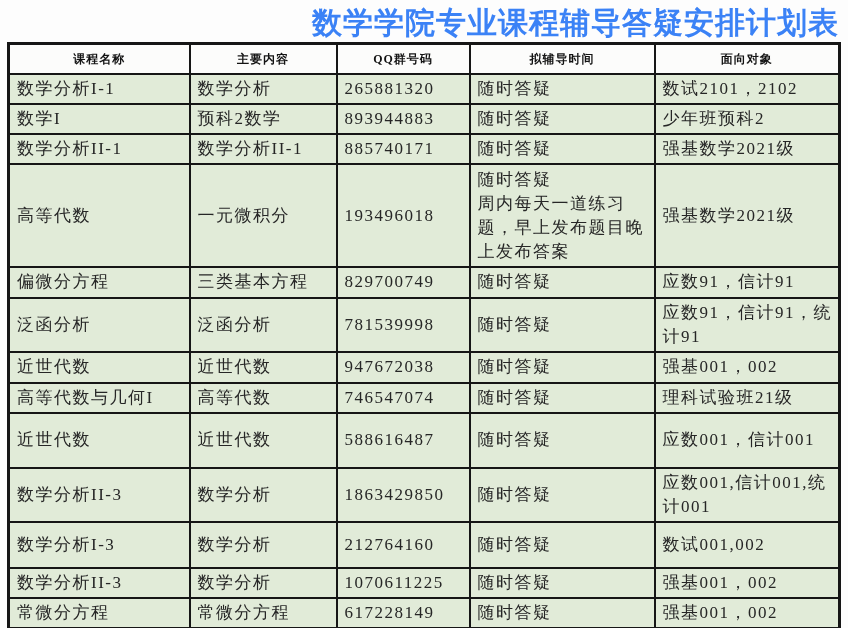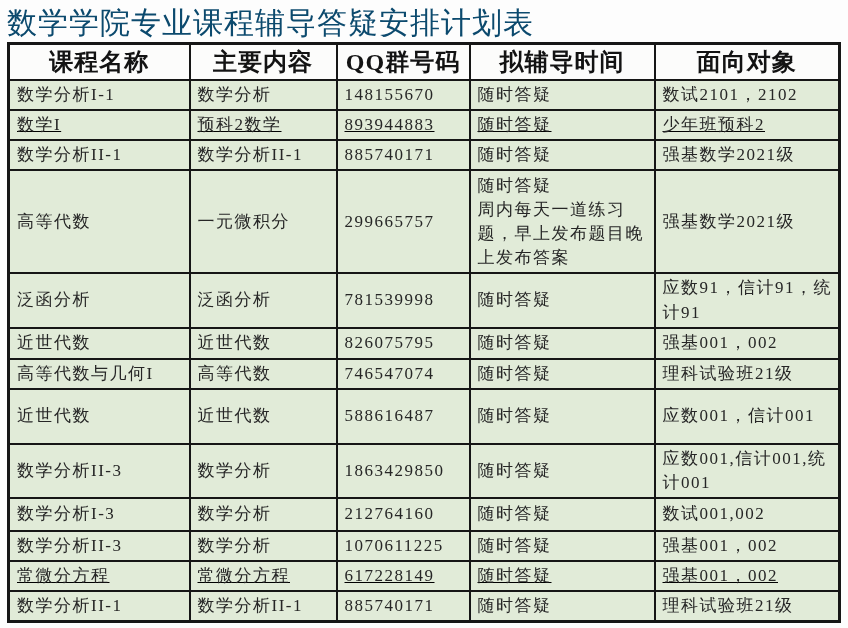--- a/index.html
+++ b/index.html
@@ -15,43 +15,43 @@
     box-sizing: border-box;
     width: 848px;
     height: 628px;
     padding: 4px 9px 0 7px;
     background: #fdfdfd;
   }
   .page-title {
     margin: 0;
     height: 38px;
     line-height: 38px;
-    text-align: left;
+    text-align: right;
     font-size: 30px;
-    font-weight: normal;
-    color: #0c4a6e;
+    font-weight: bold;
+    color: #3b82f6;
     letter-spacing: 1px;
     white-space: nowrap;
   }
   table.schedule {
     border-collapse: collapse;
     table-layout: fixed;
     width: 831px;
     border: 3px solid var(--border, #161616);
   }
   table.schedule th,
   table.schedule td {
     border: 2px solid var(--border, #161616);
     overflow: hidden;
     vertical-align: middle;
   }
   table.schedule th {
     background: var(--header-bg, #fcfcfb);
     height: 26px;
-    font-size: 24px;
+    font-size: 12px;
     font-weight: bold;
     color: #131313;
     text-align: center;
     letter-spacing: 1px;
     padding: 1px 2px;
   }
   table.schedule td {
     background: var(--cell-bg, #e1ebd8);
     font-size: 17px;
     color: #262626;
@@ -94,57 +94,64 @@
         <th>主要内容</th>
         <th>QQ群号码</th>
         <th>拟辅导时间</th>
         <th>面向对象</th>
       </tr>
     </thead>
     <tbody id="table-body">
         <tr style="height: 28px; padding-left: 32px;">
           <td>数学分析I-1</td>
           <td>数学分析</td>
-          <td class="qq-cell">148155670</td>
+          <td class="qq-cell">265881320</td>
           <td class="time-cell">随时答疑</td>
           <td>数试2101，2102</td>
         </tr>
-        <tr style="height: 29px; text-decoration: underline;">
+        <tr style="height: 29px;">
           <td>数学I</td>
           <td>预科2数学</td>
           <td class="qq-cell">893944883</td>
           <td class="time-cell">随时答疑</td>
           <td>少年班预科2</td>
         </tr>
         <tr style="height: 30px;">
           <td>数学分析II-1</td>
           <td>数学分析II-1</td>
           <td class="qq-cell">885740171</td>
           <td class="time-cell">随时答疑</td>
           <td>强基数学2021级</td>
         </tr>
         <tr style="height: 103px;">
           <td>高等代数</td>
           <td>一元微积分</td>
-          <td class="qq-cell">299665757</td>
+          <td class="qq-cell">193496018</td>
           <td class="time-cell">随时答疑
 周内每天一道练习题，早上发布题目晚上发布答案</td>
           <td>强基数学2021级</td>
+        </tr>
+        <tr style="height: 29px;">
+          <td>偏微分方程</td>
+          <td>三类基本方程</td>
+          <td class="qq-cell">829700749</td>
+          <td class="time-cell">随时答疑</td>
+          <td>应数91，信计91</td>
         </tr>
         <tr style="height: 51px; margin-top: 44px;">
           <td>泛函分析</td>
           <td>泛函分析</td>
           <td class="qq-cell">781539998</td>
           <td class="time-cell">随时答疑</td>
           <td>应数91，信计91，统计91</td>
         </tr>
         <tr style="height: 31px;">
           <td>近世代数</td>
           <td>近世代数</td>
-          <td class="qq-cell">826075795</td>
+          <td class="qq-cell">947672038</td>
           <td class="time-cell">随时答疑</td>
           <td>强基001，002</td>
         </tr>
         <tr style="height: 26px; font-family: Liberation Serif, serif;">
           <td>高等代数与几何I</td>
           <td>高等代数</td>
           <td class="qq-cell">746547074</td>
           <td class="time-cell">随时答疑</td>
           <td>理科试验班21级</td>
         </tr>
@@ -155,35 +162,35 @@
           <td class="time-cell">随时答疑</td>
           <td>应数001，信计001</td>
         </tr>
         <tr style="height: 50px;">
           <td>数学分析II-3</td>
           <td>数学分析</td>
           <td class="qq-cell">1863429850</td>
           <td class="time-cell">随时答疑</td>
           <td>应数001,信计001,统计001</td>
         </tr>
-        <tr style="height: 33px;">
+        <tr style="height: 46px;">
           <td>数学分析I-3</td>
           <td>数学分析</td>
           <td class="qq-cell">212764160</td>
           <td class="time-cell">随时答疑</td>
           <td>数试001,002</td>
         </tr>
         <tr style="height: 29px;">
           <td>数学分析II-3</td>
           <td>数学分析</td>
           <td class="qq-cell">1070611225</td>
           <td class="time-cell">随时答疑</td>
           <td>强基001，002</td>
         </tr>
-        <tr style="height: 28px; text-decoration: underline;">
+        <tr style="height: 28px;">
           <td>常微分方程</td>
           <td>常微分方程</td>
           <td class="qq-cell">617228149</td>
           <td class="time-cell">随时答疑</td>
           <td>强基001，002</td>
         </tr>
         <tr style="height: 30px;">
           <td>数学分析II-1</td>
           <td>数学分析II-1</td>
           <td class="qq-cell">885740171</td>

